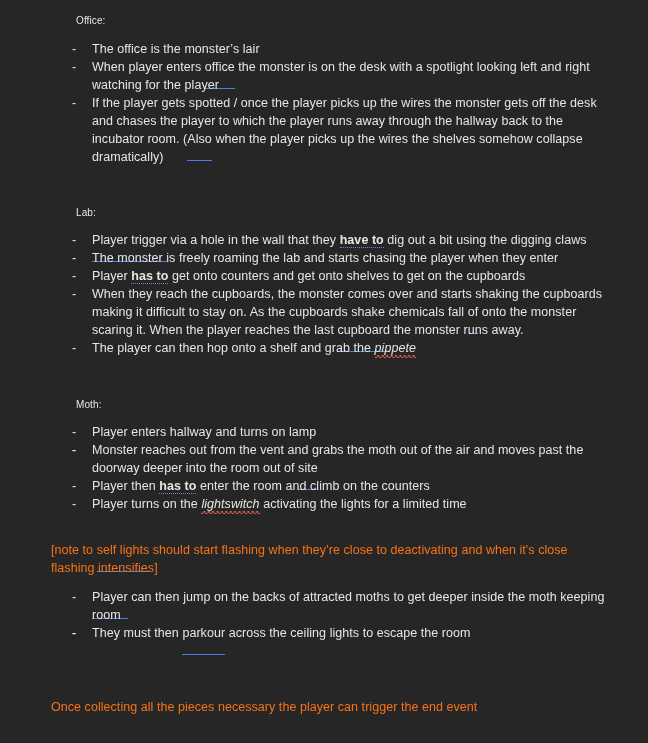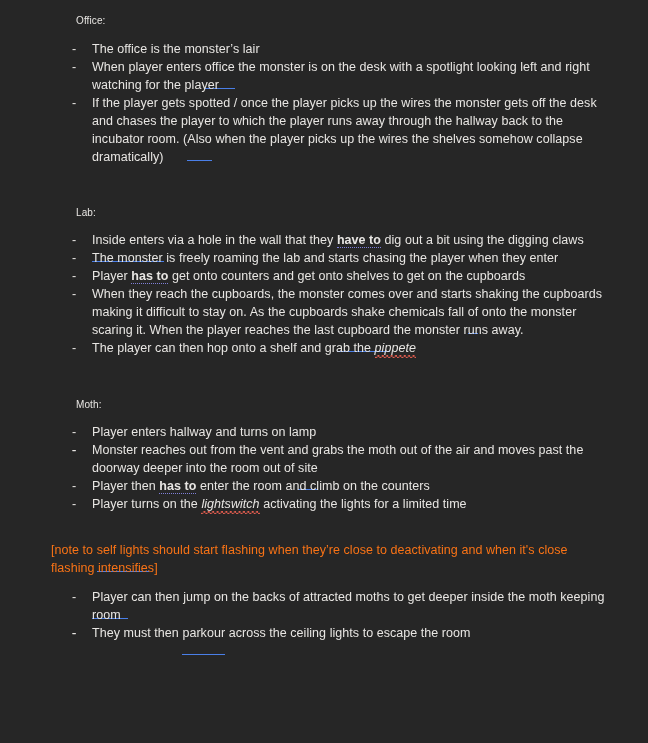--- a/index.html
+++ b/index.html
@@ -92,21 +92,21 @@
 
   <div class="section-head" style="top:12px;">Office:</div>
   <div class="bullet-list" style="top:40px;">
       <div class="bullet-item"><span class="dash">-</span><span>The office is the monster’s lair</span></div>
       <div class="bullet-item"><span class="dash">-</span><span>When player enters <span class="gr-blue">office</span> the monster is on the desk with a spotlight looking left and right watching for the player</span></div>
       <div class="bullet-item"><span class="dash">-</span><span>If the player gets spotted / once the player picks up the wires the monster gets off the desk and chases the player to which the player runs away through the hallway back to the incubator room. (<span class="gr-blue">Also</span> when the player picks up the wires the shelves somehow collapse dramatically)</span></div>
     </div>
 
   <div class="section-head" style="top:204px;">Lab:</div>
   <div class="bullet-list" style="top:231px;">
-      <div class="bullet-item"><span class="dash">-</span><span><span class="gr-blue">Inside enters</span> via a hole in the wall that they <span class="gr-dotted">have to</span> dig out a bit using the digging claws</span></div>
+      <div class="bullet-item"><span class="dash">-</span><span><span class="gr-blue">Player trigger</span> via a hole in the wall that they <span class="gr-dotted">have to</span> dig out a bit using the digging claws</span></div>
       <div class="bullet-item"><span class="dash">-</span><span>The monster is freely roaming the lab and starts chasing the player when they enter</span></div>
       <div class="bullet-item"><span class="dash">-</span><span>Player <span class="gr-dotted">has to</span> get onto counters and get onto shelves to get on the cupboards</span></div>
       <div class="bullet-item"><span class="dash">-</span><span>When they reach the cupboards, the monster comes over and starts shaking the cupboards making it difficult to stay on. As the cupboards shake chemicals fall <span class="gr-blue">of</span> onto the monster scaring it. When the player reaches the last <span class="gr-blue">cupboard</span> the monster runs away.</span></div>
       <div class="bullet-item"><span class="dash">-</span><span>The player can then hop onto a shelf and grab the <span class="sp-red">pippete</span></span></div>
     </div>
 
   <div class="section-head" style="top:396px;">Moth:</div>
   <div class="bullet-list" style="top:423px;">
       <div class="bullet-item"><span class="dash">-</span><span>Player enters hallway and turns on lamp</span></div>
       <div class="bullet-item"><span class="dash">-</span></div>
@@ -116,14 +116,15 @@
     </div>
 
   <div class="para" style="top:541px;">[note to <span class="gr-blue">self lights</span> should start flashing when they’re close to deactivating and when it's close flashing intensifies]</div>
 
   <div class="bullet-list" style="top:588px;">
       <div class="bullet-item"><span class="dash">-</span><span><span class="gr-blue">Player</span> can then jump on the backs of attracted moths to get deeper inside the moth keeping room</span></div>
       <div class="bullet-item"><span class="dash">-</span></div>
       <div class="bullet-item"><span class="dash">-</span><span>They must then <span class="gr-blue">parkour</span> across the ceiling lights to escape the room</span></div>
     </div>
 
+  <div class="para" style="top:698px;">Once collecting all the pieces necessary the player can trigger the end event</div>
 
 </div>
 
 </body></html>

